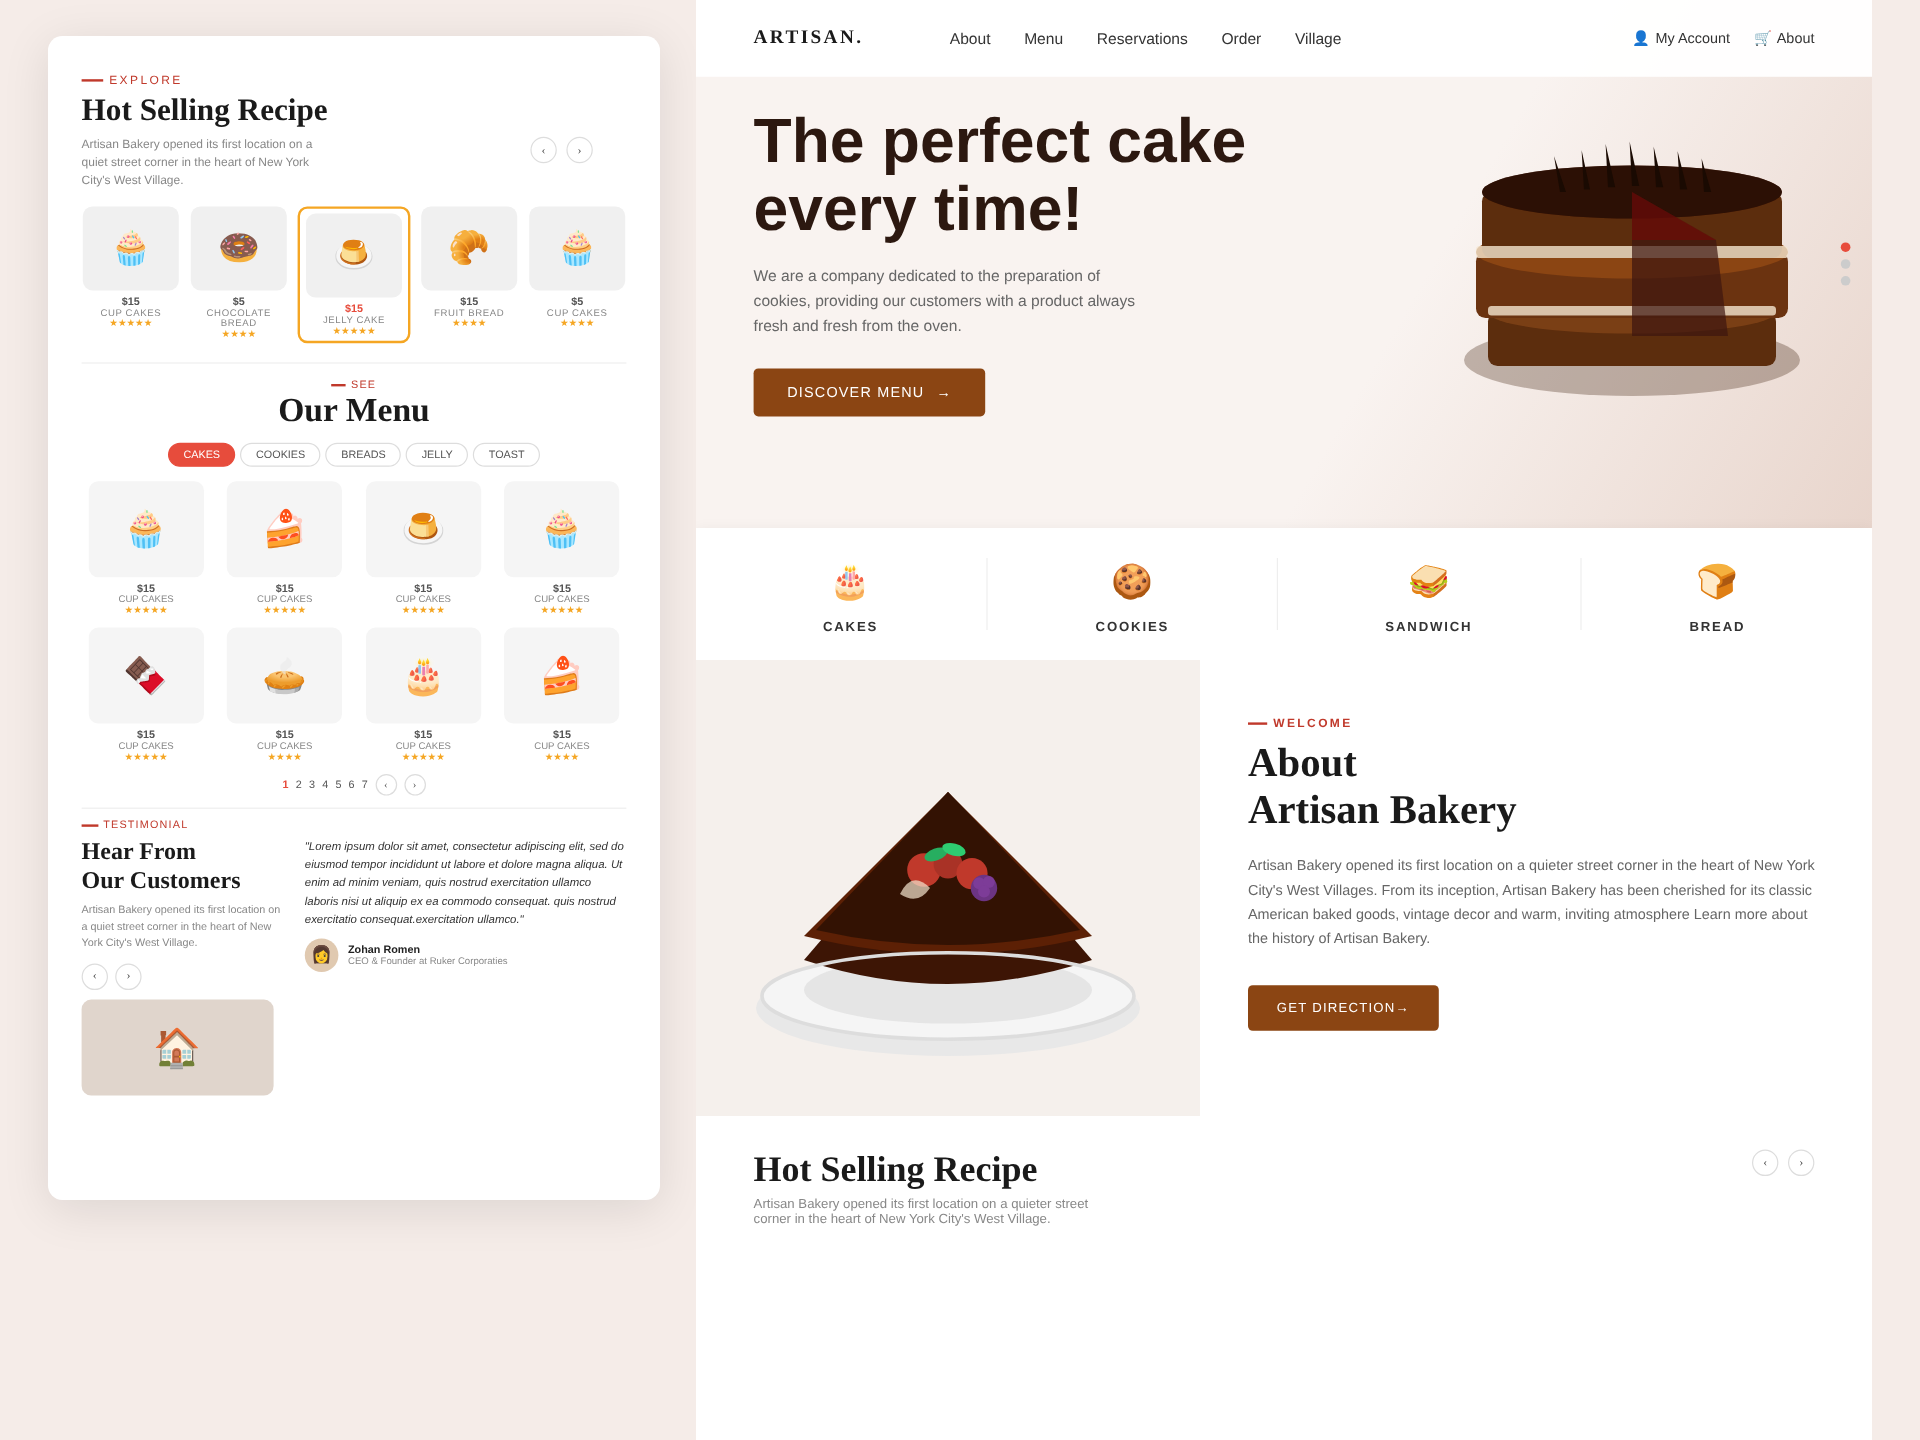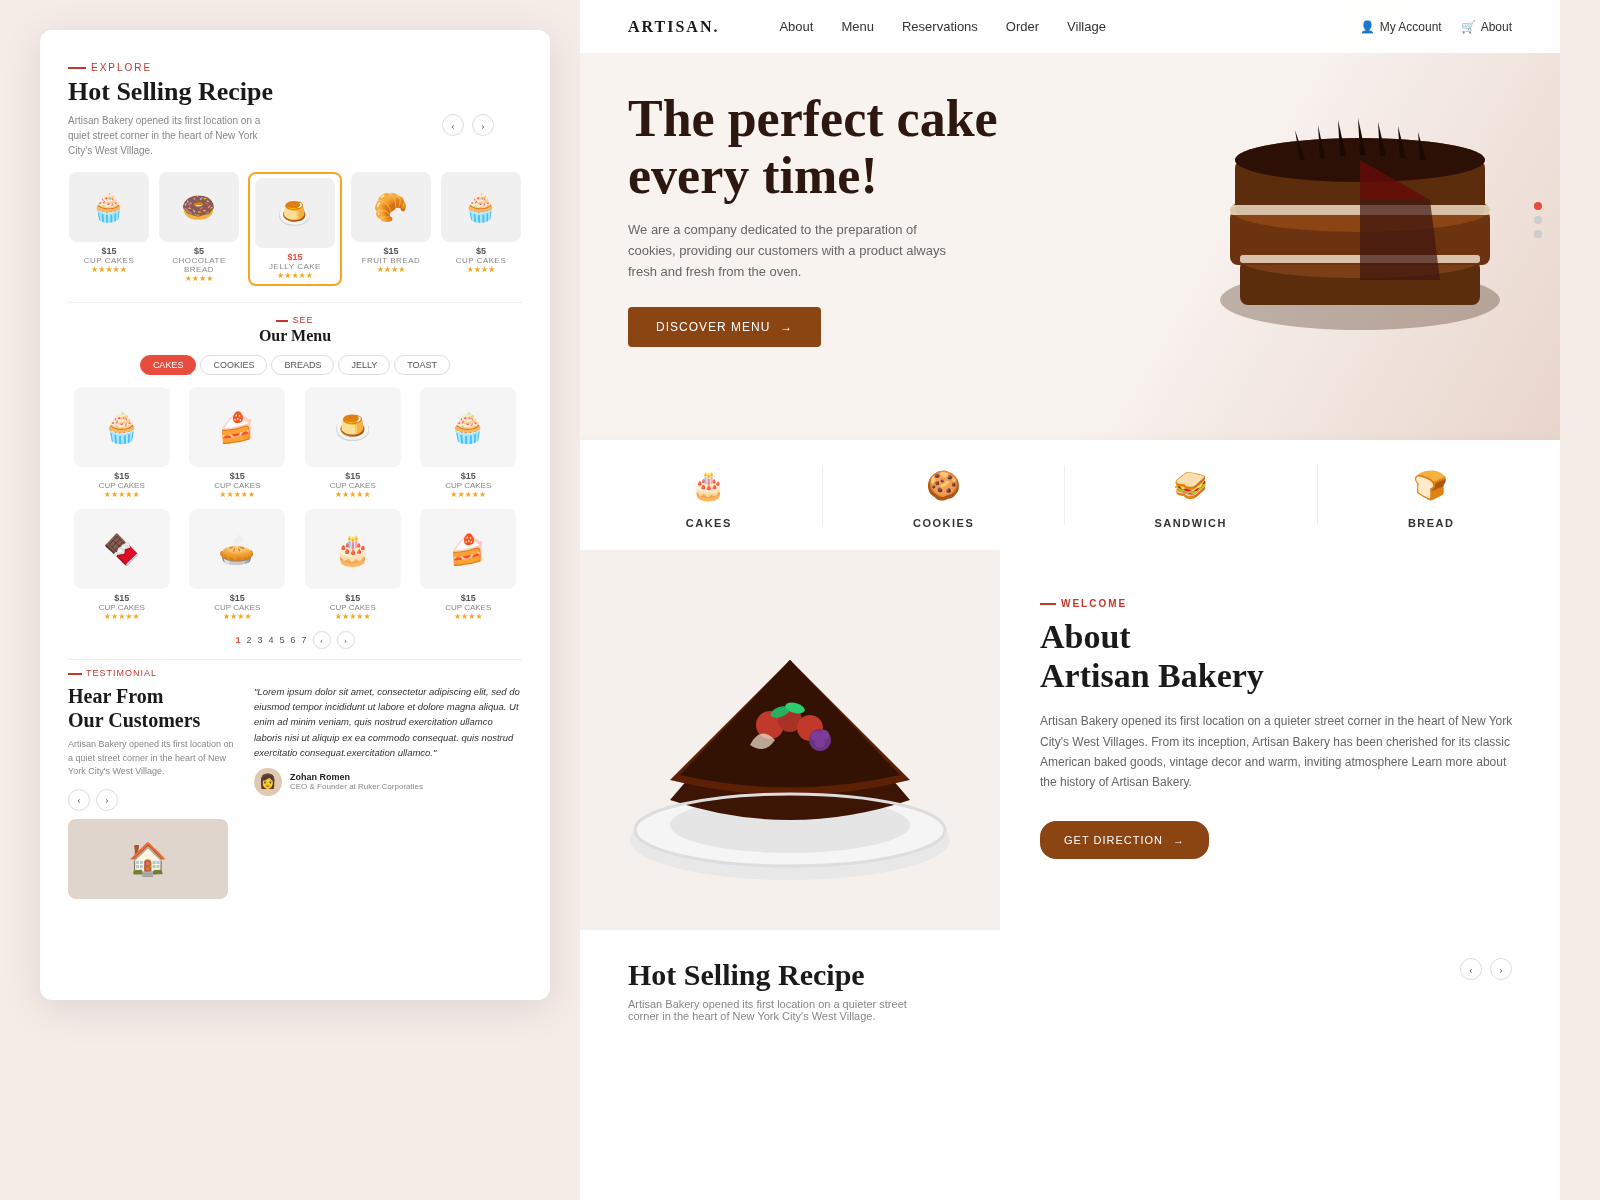--- a/index.html
+++ b/index.html
@@ -128,21 +128,21 @@
     }
     .see-label::before {
       content: '';
       display: inline-block;
       width: 12px; height: 2px;
       background: #c0392b;
       margin-right: 4px;
       vertical-align: middle;
     }
     .menu-title {
-      font-size: 16px; font-weight: 700; color: #1a1a1a;
+      font-size: 28px; font-weight: 700; color: #1a1a1a;
       text-align: center; margin-bottom: 10px;
     }
 
     .filter-tabs {
       display: flex; justify-content: center; gap: 4px; margin-bottom: 12px;
     }
     .filter-tab {
       padding: 4px 12px;
       border-radius: 20px;
       font-size: 9px;
@@ -253,23 +253,23 @@
       background: #fff;
       border-radius: 0;
       overflow: hidden;
     }
 
     
     .navbar {
       display: flex;
       align-items: center;
       padding: 0 48px;
-      height: 53px;
+      height: 64px;
       background: rgba(255,255,255,0.95);
-      position: absolute; top: 0; left: 0; right: 0; z-index: 10;
+      position: absolute; top: 0; left: 0; right: 0; z-index: 10; gap: 12px;
     }
     .brand-logo {
       font-size: 16px; font-weight: 700; letter-spacing: 2px;
       color: #1a1a1a; font-family: 'Georgia', serif;
       margin-right: 60px;
     }
     .nav-links { display: flex; gap: 28px; align-items: center; }
     .nav-link {
       font-size: 13px; color: #333; font-family: sans-serif;
       cursor: pointer; text-decoration: none;
@@ -291,21 +291,21 @@
       overflow: hidden;
     }
     .hero-content {
       position: absolute;
       left: 48px; top: 90px;
       max-width: 460px;
     }
     .hero-title {
       font-size: 52px; font-weight: 800; color: #2c1810;
       line-height: 1.1; margin-bottom: 16px;
-      font-family: Liberation Serif, serif;
+      font-family: Liberation Sans, sans-serif;
     }
     .hero-desc {
       font-size: 13px; color: #666; font-family: sans-serif;
       line-height: 1.6; margin-bottom: 24px; max-width: 340px;
     }
     .hero-btn {
       display: inline-flex; align-items: center; gap: 10px;
       background: #8b4513; color: #fff;
       padding: 13px 28px; border-radius: 4px;
       font-size: 12px; font-family: sans-serif;
@@ -400,23 +400,23 @@
     .about-title {
       font-size: 34px; font-weight: 700; color: #1a1a1a;
       line-height: 1.15; margin-bottom: 16px;
       font-family: 'Georgia', serif;
     }
     .about-desc {
       font-size: 12px; color: #666; font-family: sans-serif;
       line-height: 1.7; margin-bottom: 28px;
     }
     .about-btn {
-      display: inline-flex; align-items: center; gap: 10px;
+      display: inline-flex; align-items: center; 
       background: #8b4513; color: #fff;
-      padding: 13px 24px; border-radius: 16px;
+      padding: 13px 24px; border-radius: 4px;
       font-size: 11px; font-family: sans-serif;
       letter-spacing: 1px; text-transform: uppercase;
       cursor: pointer; border: none;
     }
 
     
     .bottom-recipe {
       position: absolute;
       top: 930px; left: 0; right: 0;
       padding: 28px 48px;

